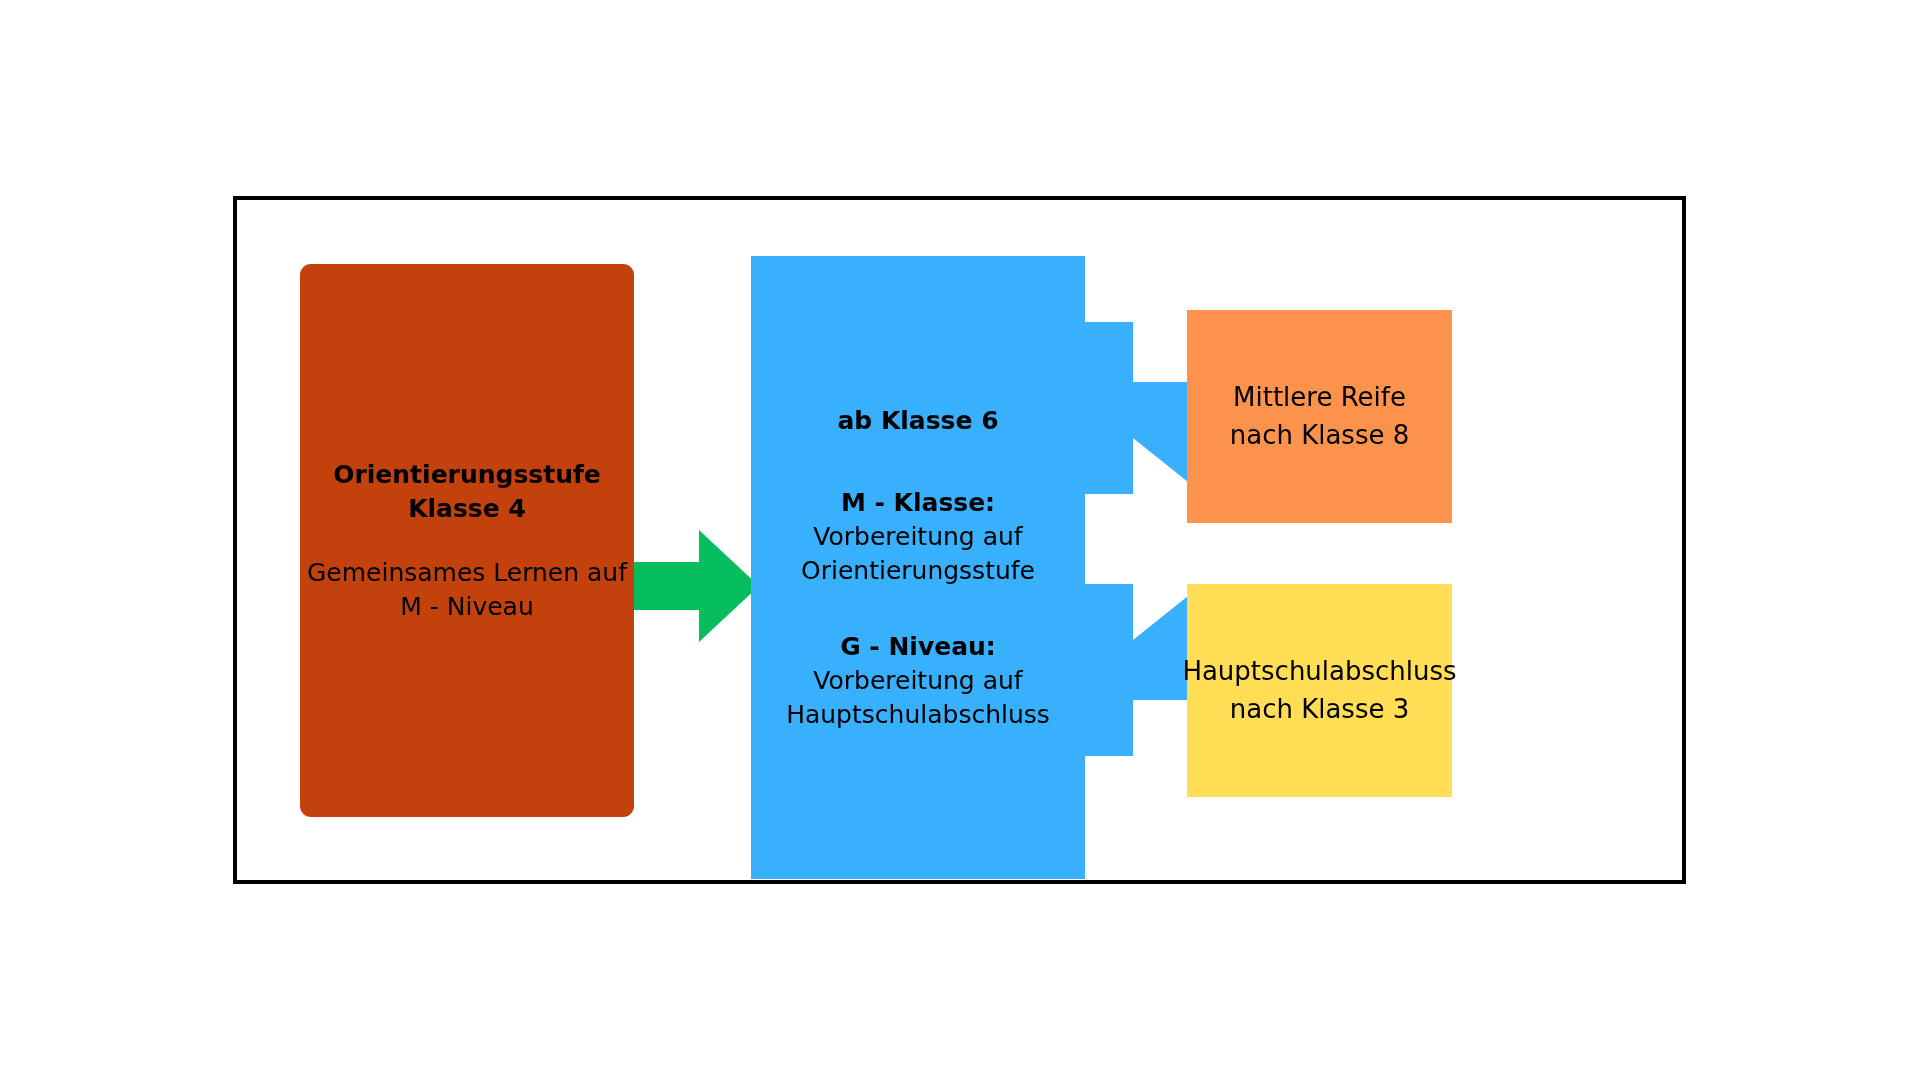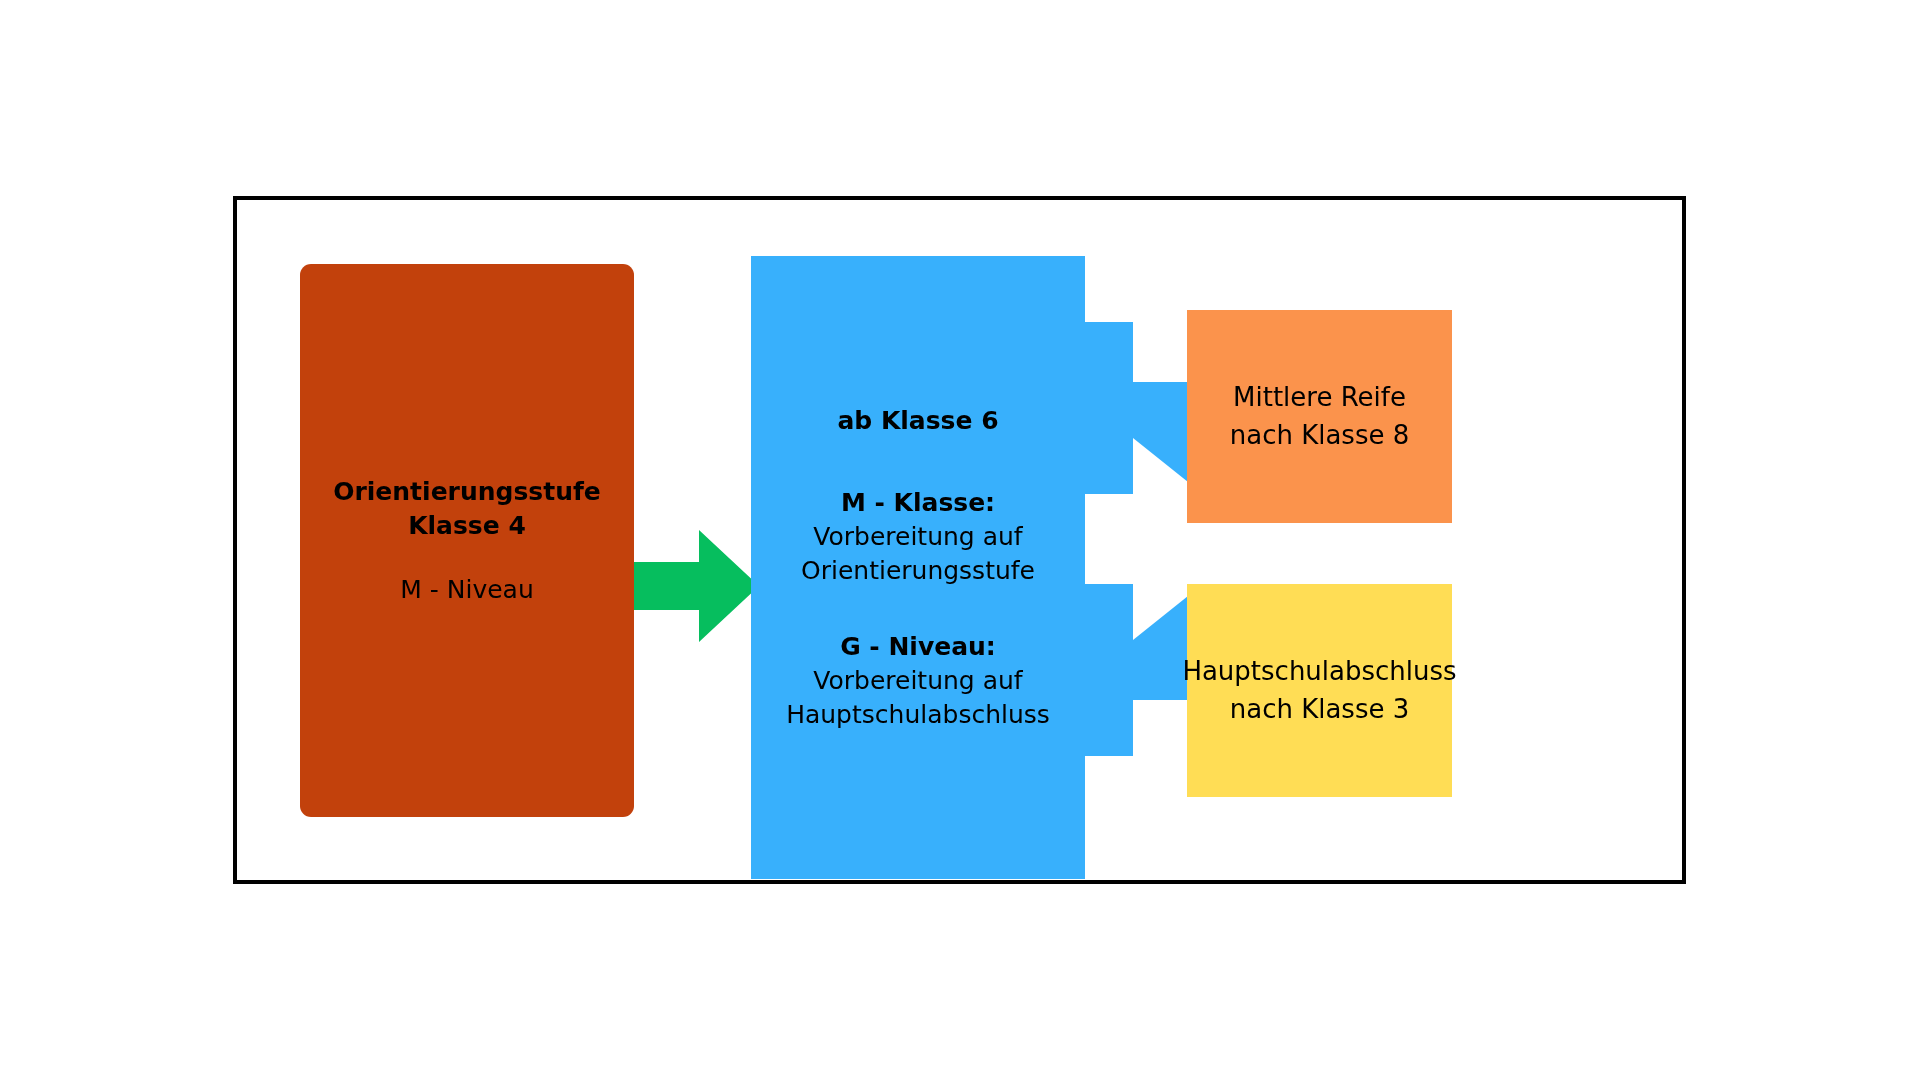--- a/index.html
+++ b/index.html
@@ -87,20 +87,21 @@
 </style>
 </head>
 <body>
 
 <div id="diagram-frame" style="border-color: rgb(0, 0, 0); background: rgb(255, 255, 255);">
 
   <div class="node" id="node-orientierungsstufe" style="background: #c2410c; border-radius: 11px;">
     <span class="line bold">Orientierungsstufe</span>
     <span class="line bold">Klasse 4</span>
     <span class="spacer-md"></span>
+    <span class="line">Gemeinsames Lernen auf</span>
     <span class="line">M - Niveau</span>
   </div>
 
   <svg class="arrow-svg" id="arrow-green" viewBox="0 0 132 112">
     <polygon points="0,32 72,32 72,0 132,56 72,112 72,80 0,80" fill="#06BE5E"></polygon>
   </svg>
 
   <div class="node" id="node-niveaustufen" style="background: rgb(56, 176, 252);">
     <span class="line bold">ab Klasse 6</span>
     <span class="spacer-sm"></span>

